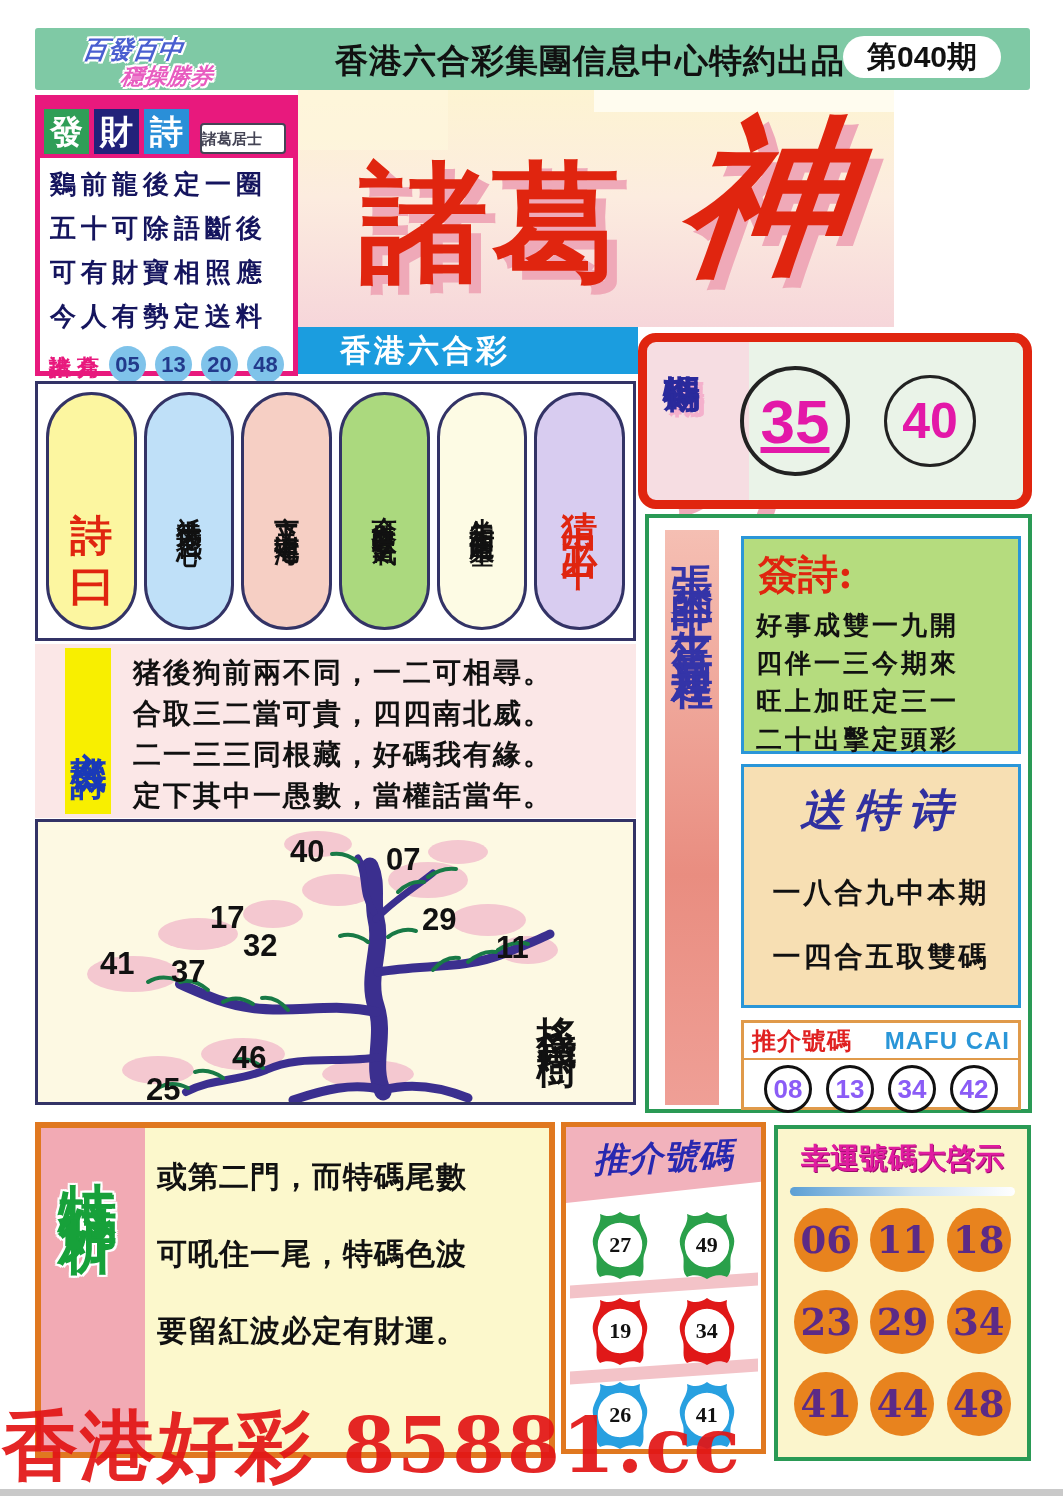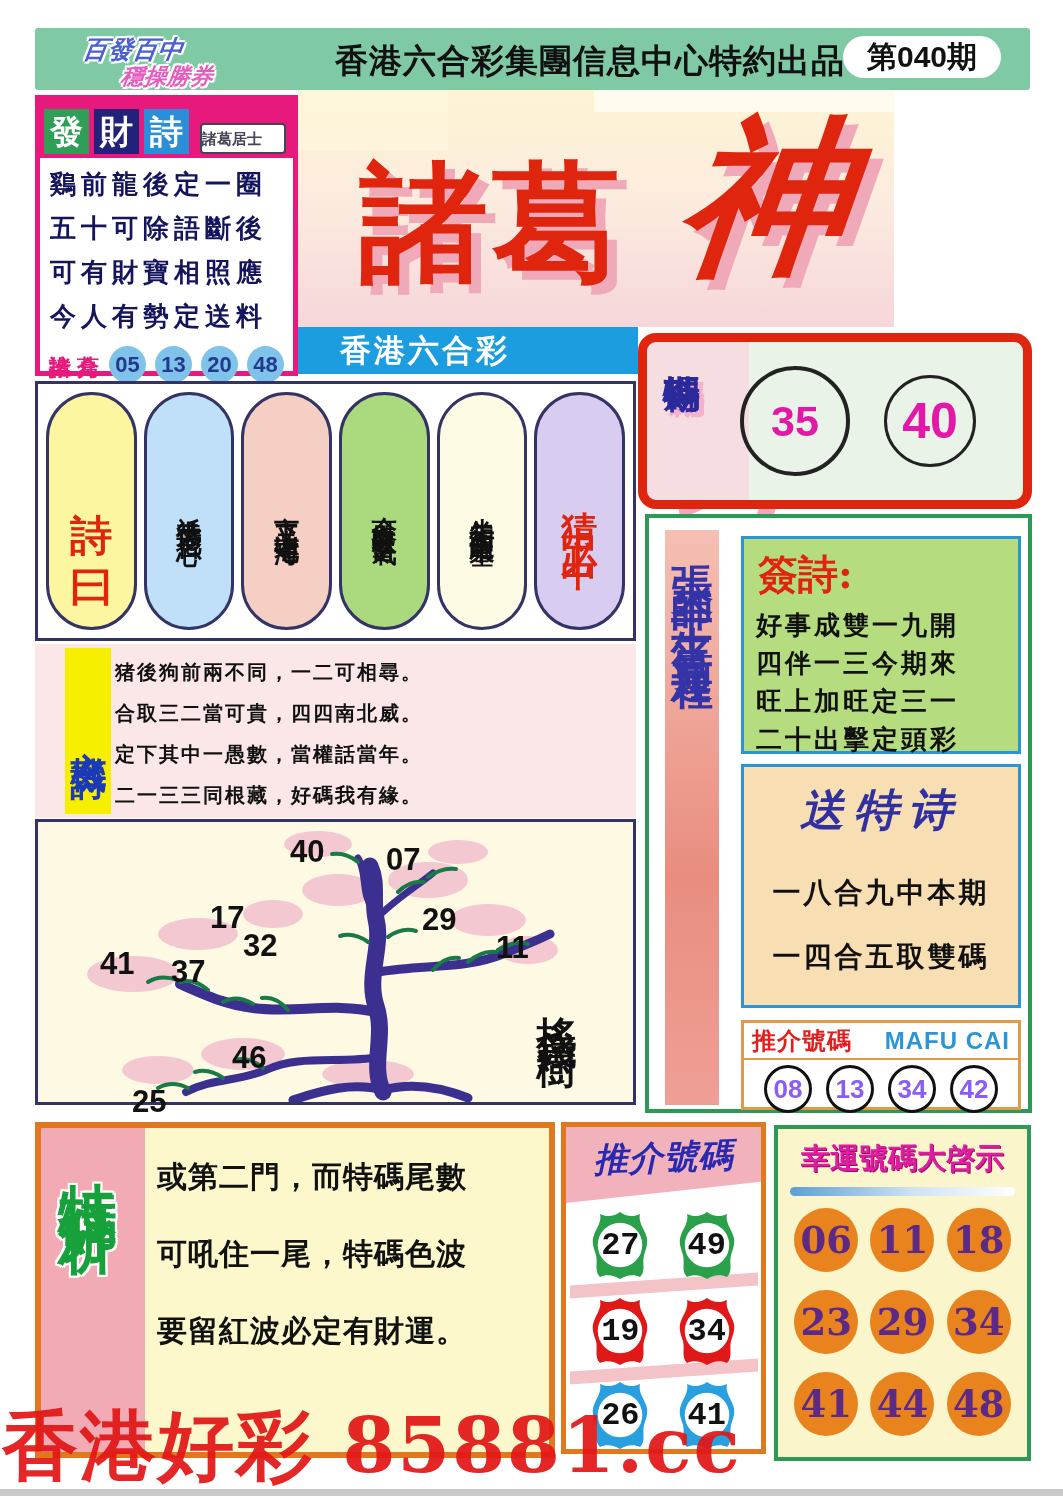--- a/index.html
+++ b/index.html
@@ -50,39 +50,39 @@
   .bluebar{left:298px;top:327px;width:340px;height:47px;background:var(--blue);color:#fff;
            font-size:31px;font-weight:bold;line-height:47px;padding-left:42px;box-sizing:border-box;letter-spacing:3px;}
 
   
   .tema{left:638px;top:333px;width:394px;height:176px;border:9px solid var(--red);border-radius:18px;box-sizing:border-box;
         background:linear-gradient(90deg,#f6dde2 0,#f6dde2 27%,#eaf3e8 27%);display:flex;align-items:center;}
   .tema-label{writing-mode:vertical-rl;text-orientation:upright;font-size:37px;font-weight:bold;color:#2a2a9c;
               height:150px;margin-left:16px;letter-spacing:0px;line-height:1;
               text-shadow:5px 5px 0 #f4b0cc;}
   .tema-c1{width:102px;height:102px;border:4px solid #222;border-radius:50%;margin-left:40px;
-           font-size:43px;font-weight:bold;color:#e318a8;display:flex;align-items:center;justify-content:center;background:transparent;}
+           font-size:62px;font-weight:bold;color:#e318a8;display:flex;align-items:center;justify-content:center;background:transparent;text-decoration:underline;}
   .tema-c2{width:86px;height:86px;border:3px solid #222;border-radius:50%;margin-left:34px;
            font-size:50px;font-weight:bold;color:#e318a8;display:flex;align-items:center;justify-content:center;}
 
   
   .pills{left:35px;top:381px;width:601px;height:260px;background:#fff;border:3px solid #333366;box-sizing:border-box;
          display:flex;gap:7px;padding:8px;}
   .pill{flex:1;border:3px solid #333366;border-radius:46px;writing-mode:vertical-rl;text-orientation:upright;
         display:flex;align-items:center;justify-content:center;font-family:"DejaVu Serif",serif;
         font-weight:bold;font-size:25px;color:#111;letter-spacing:4px;box-sizing:border-box;}
   .pill-big{font-size:42px;color:var(--red);letter-spacing:60px;padding-top:55px;}
   .pill-red{font-size:36px;color:var(--red);letter-spacing:14px;}
 
   
   .xuanji{left:35px;top:644px;width:601px;height:174px;background:#fbe7e7;}
   .xlabel{position:absolute;left:30px;top:4px;width:46px;height:166px;background:var(--label-yellow);
           writing-mode:vertical-rl;text-orientation:upright;font-size:36px;font-weight:bold;color:#1a3ab8;
           display:flex;align-items:center;justify-content:center;letter-spacing:6px;}
-  .xlines{position:absolute;left:80px;top:8px;font-size:20px;font-weight:bold;color:#111;line-height:41px;
+  .xlines{position:absolute;left:98px;top:8px;font-size:28px;font-weight:bold;color:#111;line-height:41px;
           letter-spacing:2px;white-space:nowrap;}
 
   
   .tree{left:35px;top:819px;width:601px;height:286px;background:#fdf9e3;border:3px solid #333366;box-sizing:border-box;}
   .tnum{position:absolute;font-size:31px;font-weight:bold;color:#111;}
   .tlabel{position:absolute;left:492px;top:162px;writing-mode:vertical-rl;text-orientation:upright;
           font-family:"DejaVu Serif",serif;font-size:40px;font-weight:bold;color:#111;letter-spacing:16px;}
 
   
   .rightbox{left:645px;top:514px;width:387px;height:599px;border:4px solid var(--green-border);background:#fff;box-sizing:border-box;}
@@ -128,21 +128,21 @@
          clip-path:polygon(0 0,100% 0,100% 72%,0 100%);}
   .stext{position:absolute;left:0;top:8px;width:100%;text-align:center;font-size:34px;font-weight:bold;
          font-style:italic;color:#2828b0;font-family:"DejaVu Serif",serif;transform:rotate(-2deg);letter-spacing:1px;}
   .srow{position:absolute;left:0;width:100%;display:flex;justify-content:space-evenly;}
   .srow1{top:82px;} .srow2{top:168px;} .srow3{top:252px;}
   .sdiv{position:absolute;left:4px;width:188px;height:13px;background:#f3c3c8;transform:skewY(-4deg);}
   .sdiv1{top:152px;} .sdiv2{top:238px;}
   .shield{position:relative;width:64px;height:72px;}
   .shield svg{position:absolute;left:0;top:0;}
   .snum{position:absolute;left:9px;top:13px;width:46px;height:46px;display:flex;align-items:center;justify-content:center;
-        font-size:32px;font-weight:bold;color:#111;font-family:Liberation Mono, monospace;}
+        font-size:22px;font-weight:bold;color:#111;font-family:Liberation Serif, serif;}
 
   
   .lucky{left:774px;top:1125px;width:257px;height:336px;border:4px solid var(--green-border);
          background:#fbf5cc;box-sizing:border-box;}
   .ltitle{margin-top:10px;text-align:center;font-size:29px;font-weight:bold;color:#e01ca0;letter-spacing:0px;
           text-shadow:1px 1px 0 #9a0a6a;}
   .ldiv{height:9px;margin:8px 12px 12px 12px;border-radius:5px;
         background:linear-gradient(90deg,#5b9fd4,#cfe3f2 55%,#ffffff);}
   .lgrid{display:grid;grid-template-columns:repeat(3,1fr);row-gap:18px;padding:0 10px;justify-items:center;text-align:right;}
   .lball{width:64px;height:64px;border-radius:50%;background:var(--orange-circle);color:#5c2a86;
@@ -211,22 +211,22 @@
     <div class="pill" style="background: rgb(171, 217, 126);">今可捧取旺富氣</div>
     <div class="pill" style="background: rgb(253, 251, 228);">牛羊相衝定中基</div>
     <div class="pill pill-red" style="background: rgb(216, 204, 240);">猜中必中</div>
   </div>
 
   <div class="abs xuanji">
     <div class="xlabel">玄機詩</div>
     <div class="xlines">
       <div>猪後狗前兩不同，一二可相尋。</div>
       <div>合取三二當可貴，四四南北威。</div>
+      <div>二一三三同根藏，好碼我有緣。</div>
       <div>定下其中一愚數，當權話當年。</div>
-      <div>二一三三同根藏，好碼我有緣。</div>
     </div>
   </div>
 
   <div class="abs tree">
     <svg width="595" height="280" viewBox="0 0 595 280" style="position:absolute;left:0;top:0;">
       <g fill="#f4c8d0">
         <ellipse cx="160" cy="112" rx="40" ry="16"></ellipse>
           <ellipse cx="95" cy="152" rx="46" ry="18"></ellipse>
         <ellipse cx="235" cy="92" rx="30" ry="14"></ellipse>
           <ellipse cx="300" cy="68" rx="36" ry="16"></ellipse>
@@ -269,21 +269,21 @@
     </svg>
     <span class="tnum" style="left:252px;top:12px;">40</span>
     <span class="tnum" style="left:348px;top:20px;">07</span>
     <span class="tnum" style="left:172px;top:78px;">17</span>
     <span class="tnum" style="left:205px;top:106px;">32</span>
     <span class="tnum" style="left:384px;top:80px;">29</span>
     <span class="tnum" style="left:458px;top:108px;">11</span>
     <span class="tnum" style="left:62px;top:124px;">41</span>
     <span class="tnum" style="left:133px;top:132px;">37</span>
     <span class="tnum" style="left:194px;top:218px;">46</span>
-    <span class="tnum" style="left:94px;top:250px;margin-top:12px;">25</span>
+    <span class="tnum" style="left:108px;top:250px;">25</span>
     <div class="tlabel">搖錢樹</div>
   </div>
 
   <div class="abs rightbox">
     <div class="salmon"></div>
     <div class="vtitle">張天師十二生肖算運程</div>
 
     <div class="qianshi">
       <div class="qtitle">簽詩:</div>
       <div class="qlines">

